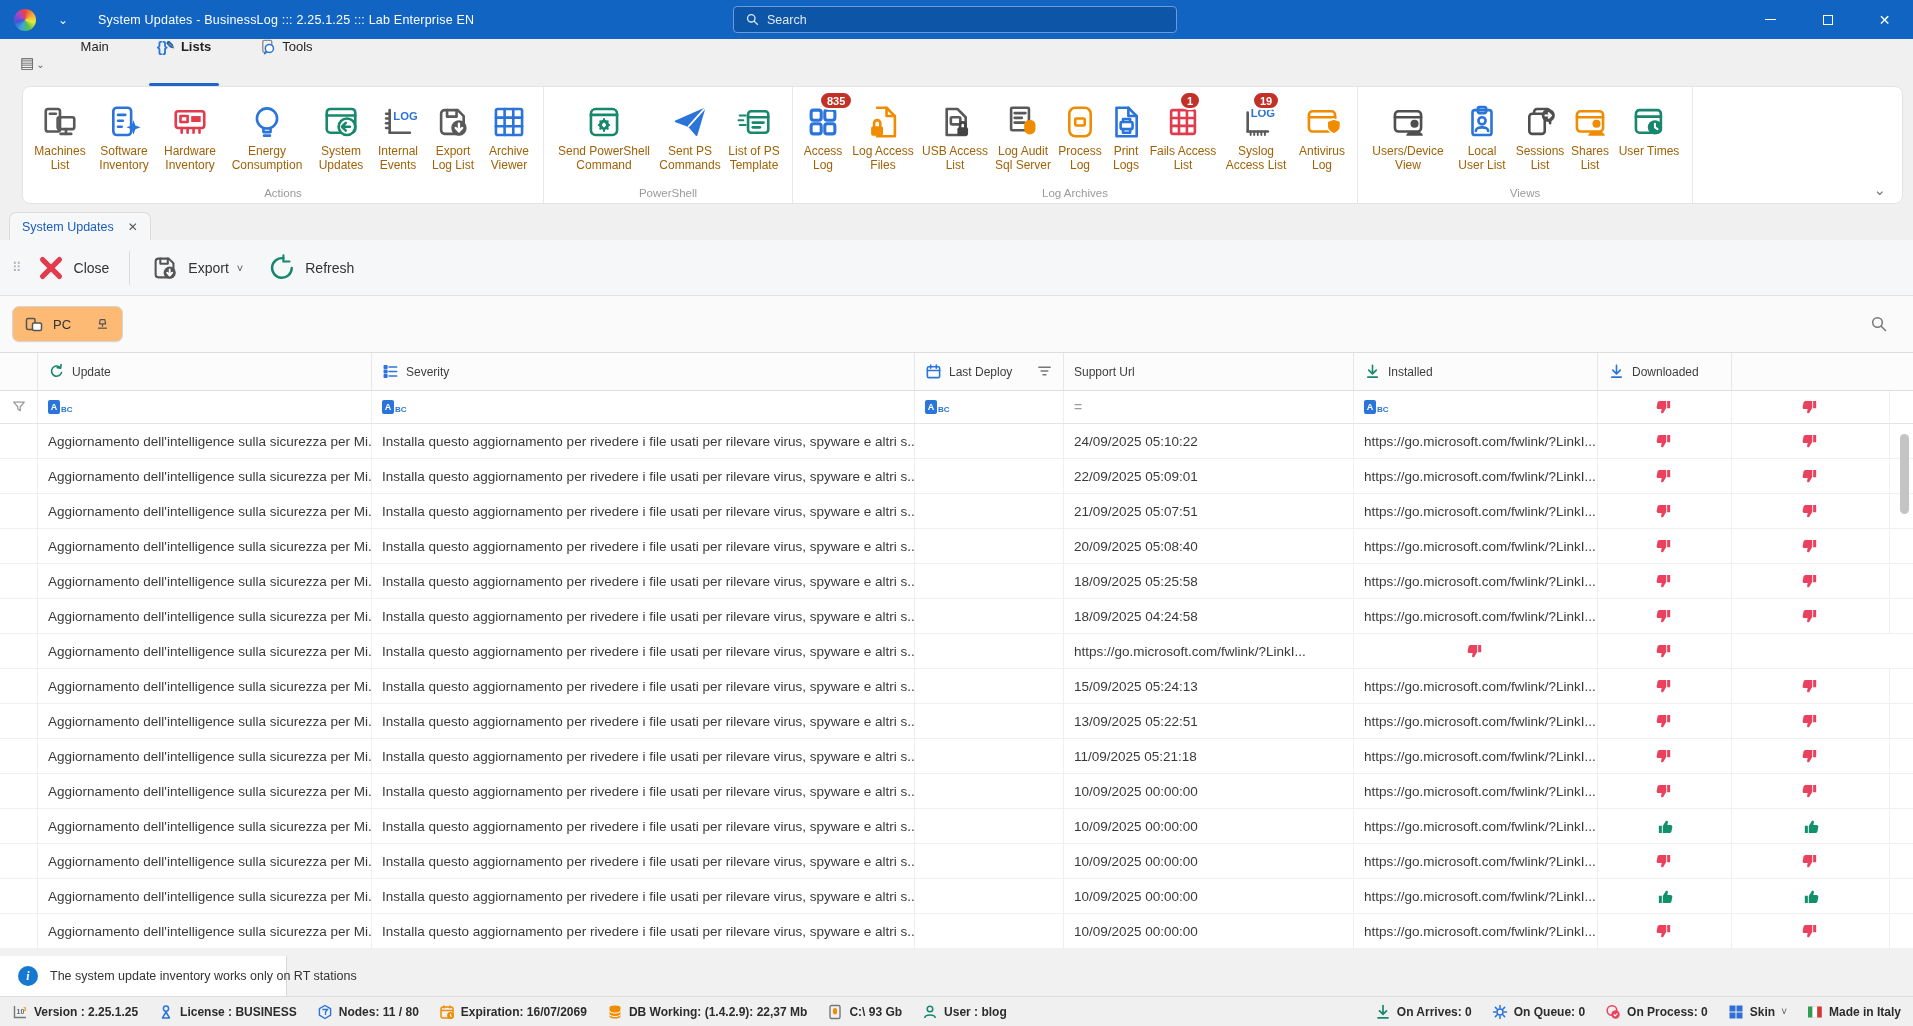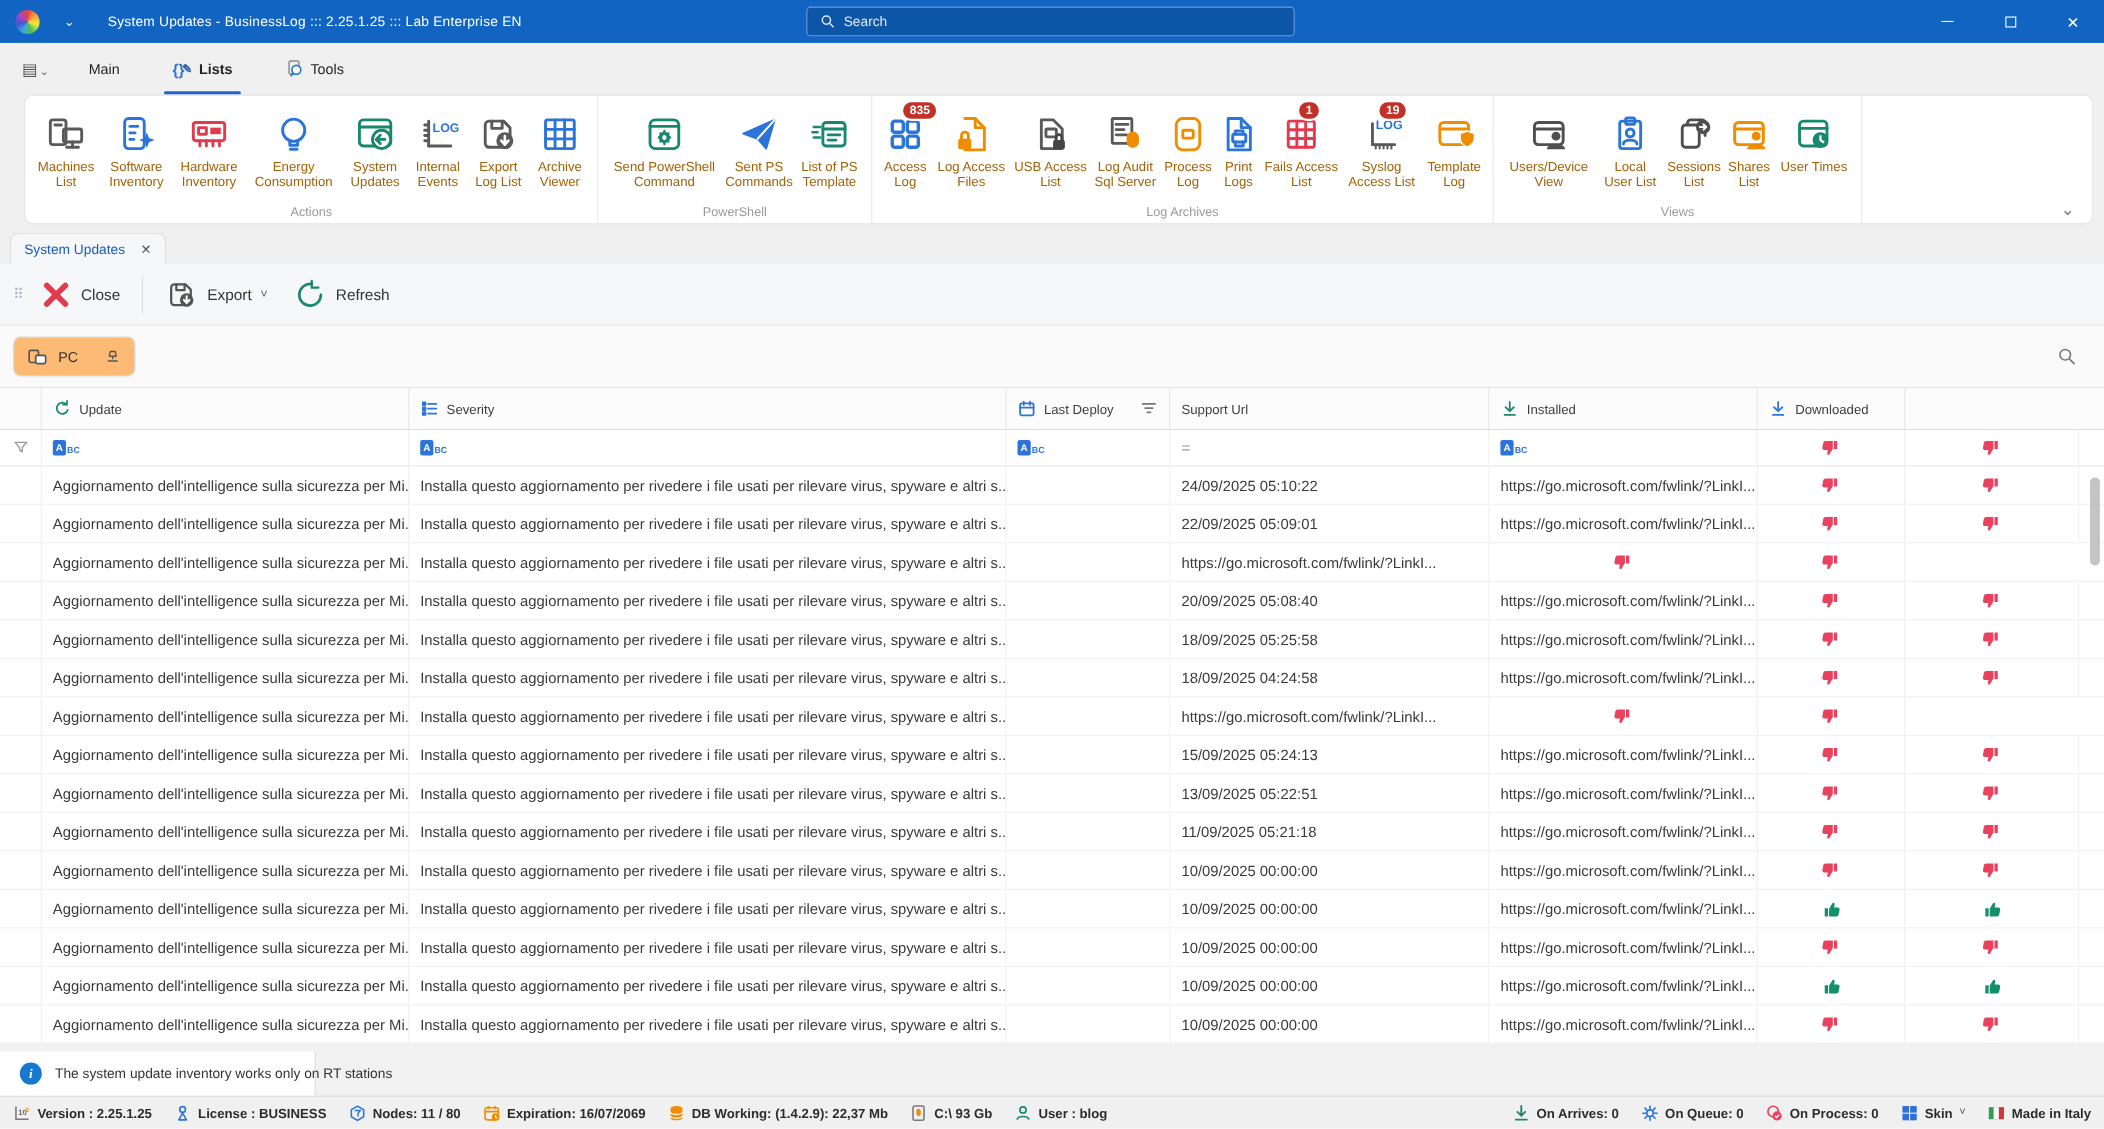--- a/index.html
+++ b/index.html
@@ -18,21 +18,21 @@
   .winbtns { margin-left:auto; display:flex; height:100%; }
   .wbtn { width:57px; height:100%; display:flex; align-items:center; justify-content:center; }
   .wmin { width:11px; height:1.4px; background:#fff; display:block; }
   .wmax { width:10px; height:10px; border:1.4px solid #fff; display:block; }
   .wclose { font-size:14px; }
 
   
   .rtabs { height:47px; background:#f0f0f1; display:flex; align-items:stretch; }
   .menubtn { display:flex; align-items:center; gap:2px; margin-left:20px; color:#555; font-size:15px; }
   .menubtn .mc { font-size:10px; margin-top:4px; color:#666; }
-  .rtab { display:flex; align-items:center; gap:6px; padding:0 12px; margin-left:24px; font-size:13px;
+  .rtab { display:flex; gap:6px; padding:0 12px; margin-left:24px; font-size:13px;
     color:#222; position:relative; cursor:default; }
   .rtab.active { font-weight:bold; }
   .rtab.active::after { content:""; position:absolute; left:4px; right:4px; bottom:0; height:3px;
     background:#1f66c9; border-radius:3px; }
   .braces { color:#2b74d9; font-weight:bold; font-size:14px; }
   .pencil { color:#2b5f9e; font-size:11px; margin-left:-8px; }
 
   
   .ribbonwrap { height:126px; background:#f0f0f1; padding:0 10px 8px 22px; }
   .rpanel { height:118px; background:#fff; border:1px solid #e3e4e6; border-radius:8px; display:flex; position:relative; }
@@ -412,21 +412,21 @@
       </div>
       <div class="ritem" style="width:58px">
 
         <span class="ricon">
                 <svg width="38" height="38" viewBox="0 0 32 32" fill="none" stroke="#f08c00" stroke-width="2.2" stroke-linecap="round" stroke-linejoin="round">
                   <rect x="5" y="7" width="22" height="17" rx="3"></rect>
                   <line x1="5" y1="12" x2="27" y2="12"></line>
                   <path d="M20.5 15.5 l5.5 -2 5.5 2 v4.2 c0 3.8 -5.5 6.3 -5.5 6.3 s-5.5 -2.5 -5.5 -6.3 z" fill="#f08c00" stroke="#fff" stroke-width="1.2"></path>
                 </svg>
               </span>
-        <span class="rlbl">Template Log</span>
+        <span class="rlbl">Antivirus Log</span>
       </div>
     </div>
     <div class="rglabel">Log Archives</div>
   </div>
   <div class="rgroup">
     <div class="ritems">
       <div class="ritem" style="width:88px">
 
         <span class="ricon">
                 <svg width="38" height="38" viewBox="0 0 32 32" fill="none" stroke="#4f4f4f" stroke-width="2.2" stroke-linecap="round" stroke-linejoin="round">
@@ -716,20 +716,21 @@
               <path d="M3 8.2 h3.2 V16 H3 z M7.2 16 V8.6 L10.4 3.3 c0.6 -1 2.5 -0.5 2.2 1 l-0.6 3 h3.5 c1.2 0 2 1.1 1.8 2.2 l-0.9 4.6 c-0.2 1 -1.1 1.9 -2.2 1.9 z" fill="#ea415e"></path>
             </svg>
           </span>
         </div>
   </div>
   <div class="grow" style="grid-template-columns:38px 334px 543px 149px 290px 244px 134px 158px">
     <div class="gcell"></div>
     <div class="gcell">Aggiornamento dell'intelligence sulla sicurezza per Mi...</div>
     <div class="gcell">Installa questo aggiornamento per rivedere i file usati per rilevare virus, spyware e altri s...</div>
     <div class="gcell"></div>
+    <div class="gcell">21/09/2025 05:07:51</div>
     <div class="gcell">https://go.microsoft.com/fwlink/?LinkI...</div>
     <div class="gcell gcenter">
           <span>
             <svg width="17" height="17" viewBox="0 0 18 18" style="transform:rotate(180deg)">
               <path d="M3 8.2 h3.2 V16 H3 z M7.2 16 V8.6 L10.4 3.3 c0.6 -1 2.5 -0.5 2.2 1 l-0.6 3 h3.5 c1.2 0 2 1.1 1.8 2.2 l-0.9 4.6 c-0.2 1 -1.1 1.9 -2.2 1.9 z" fill="#ea415e"></path>
             </svg>
           </span>
         </div>
     <div class="gcell gcenter">
           <span>

